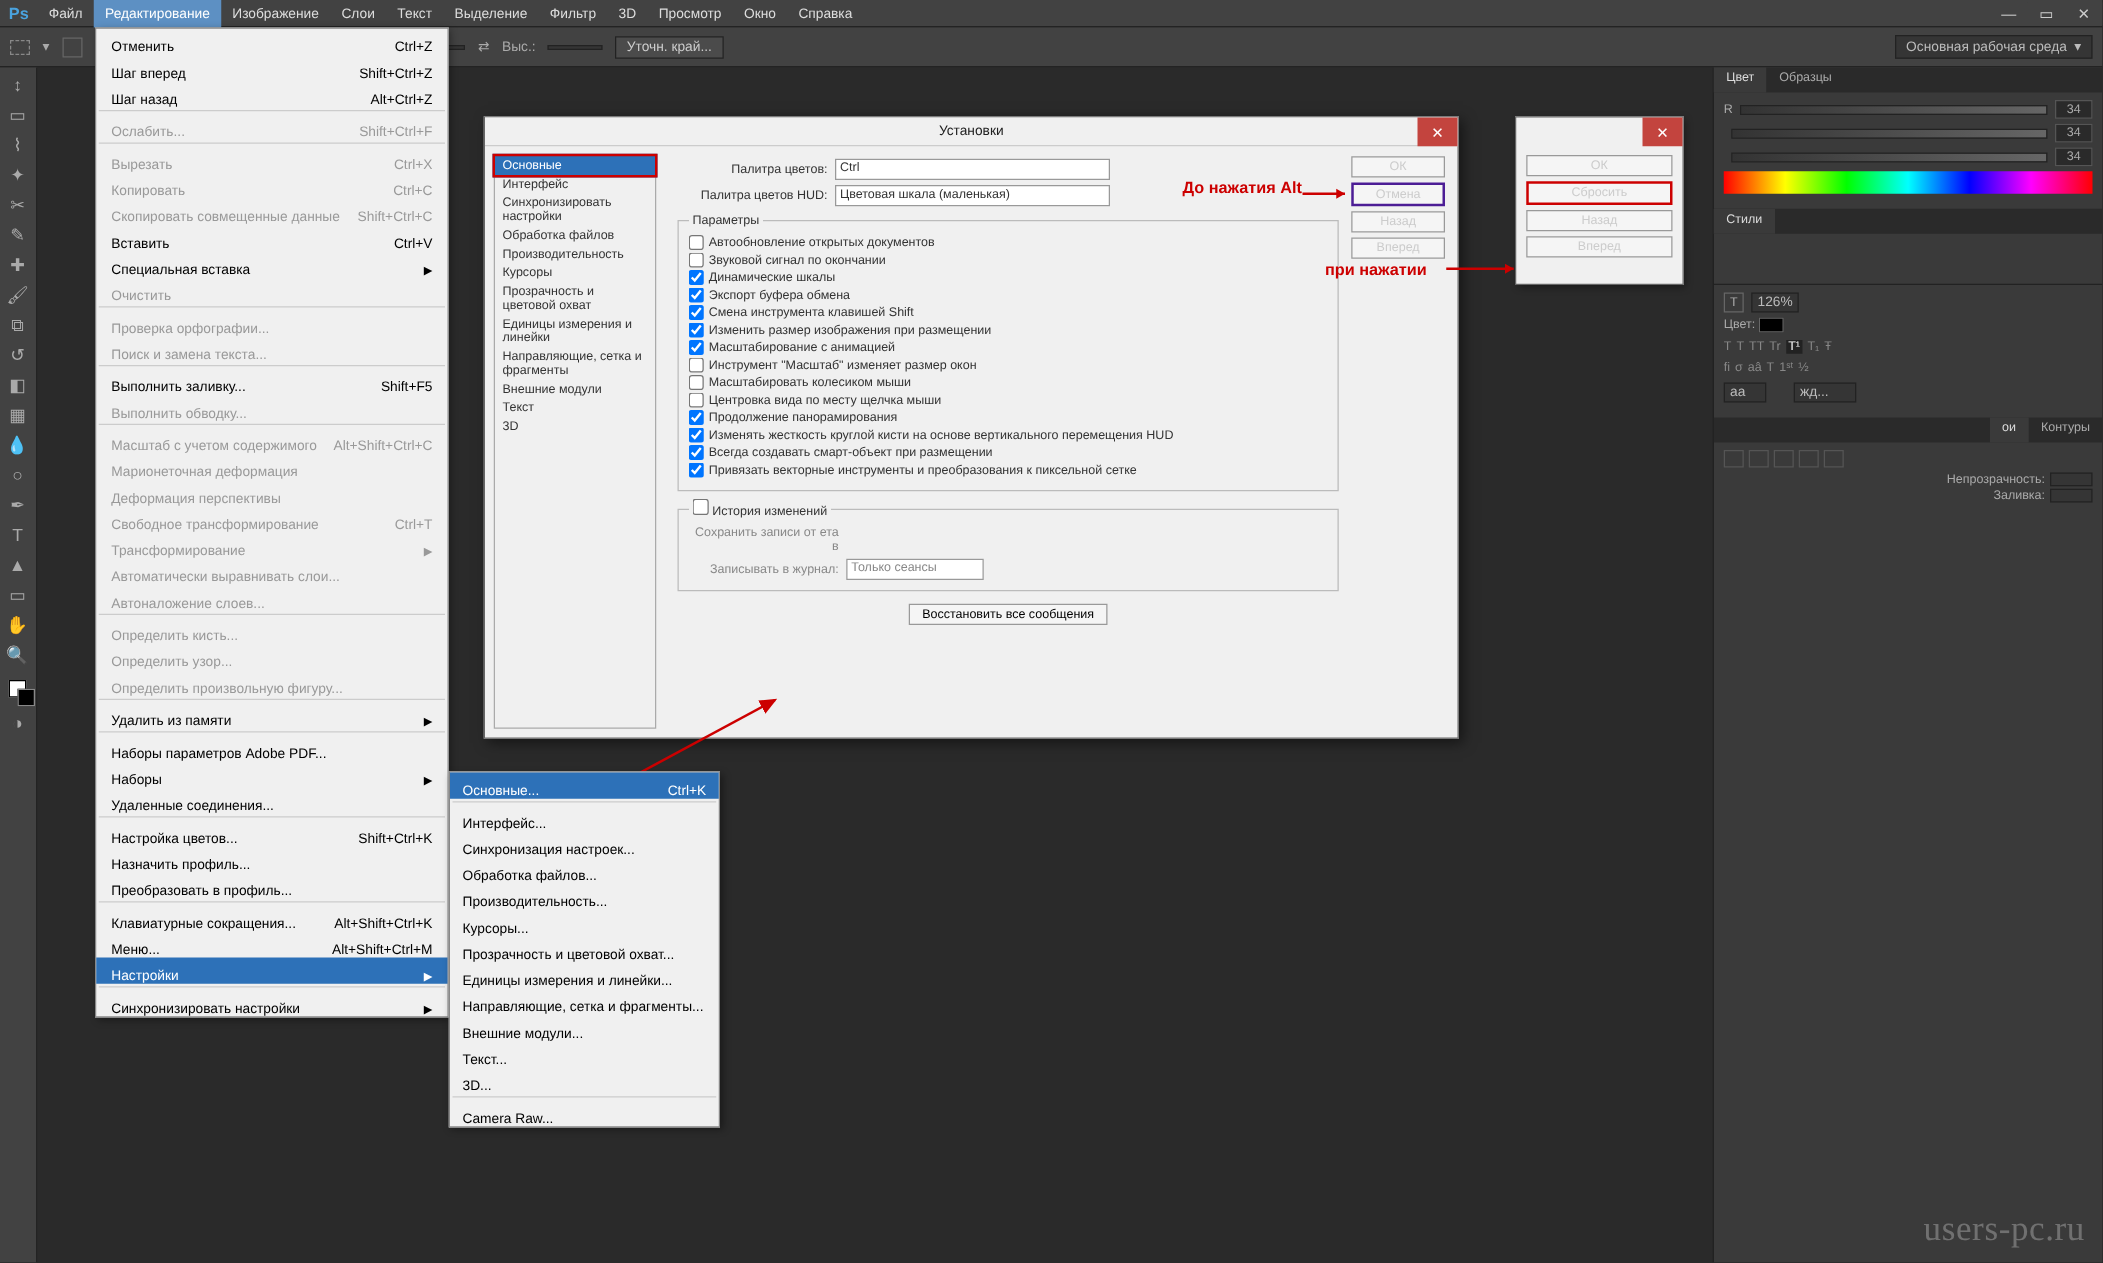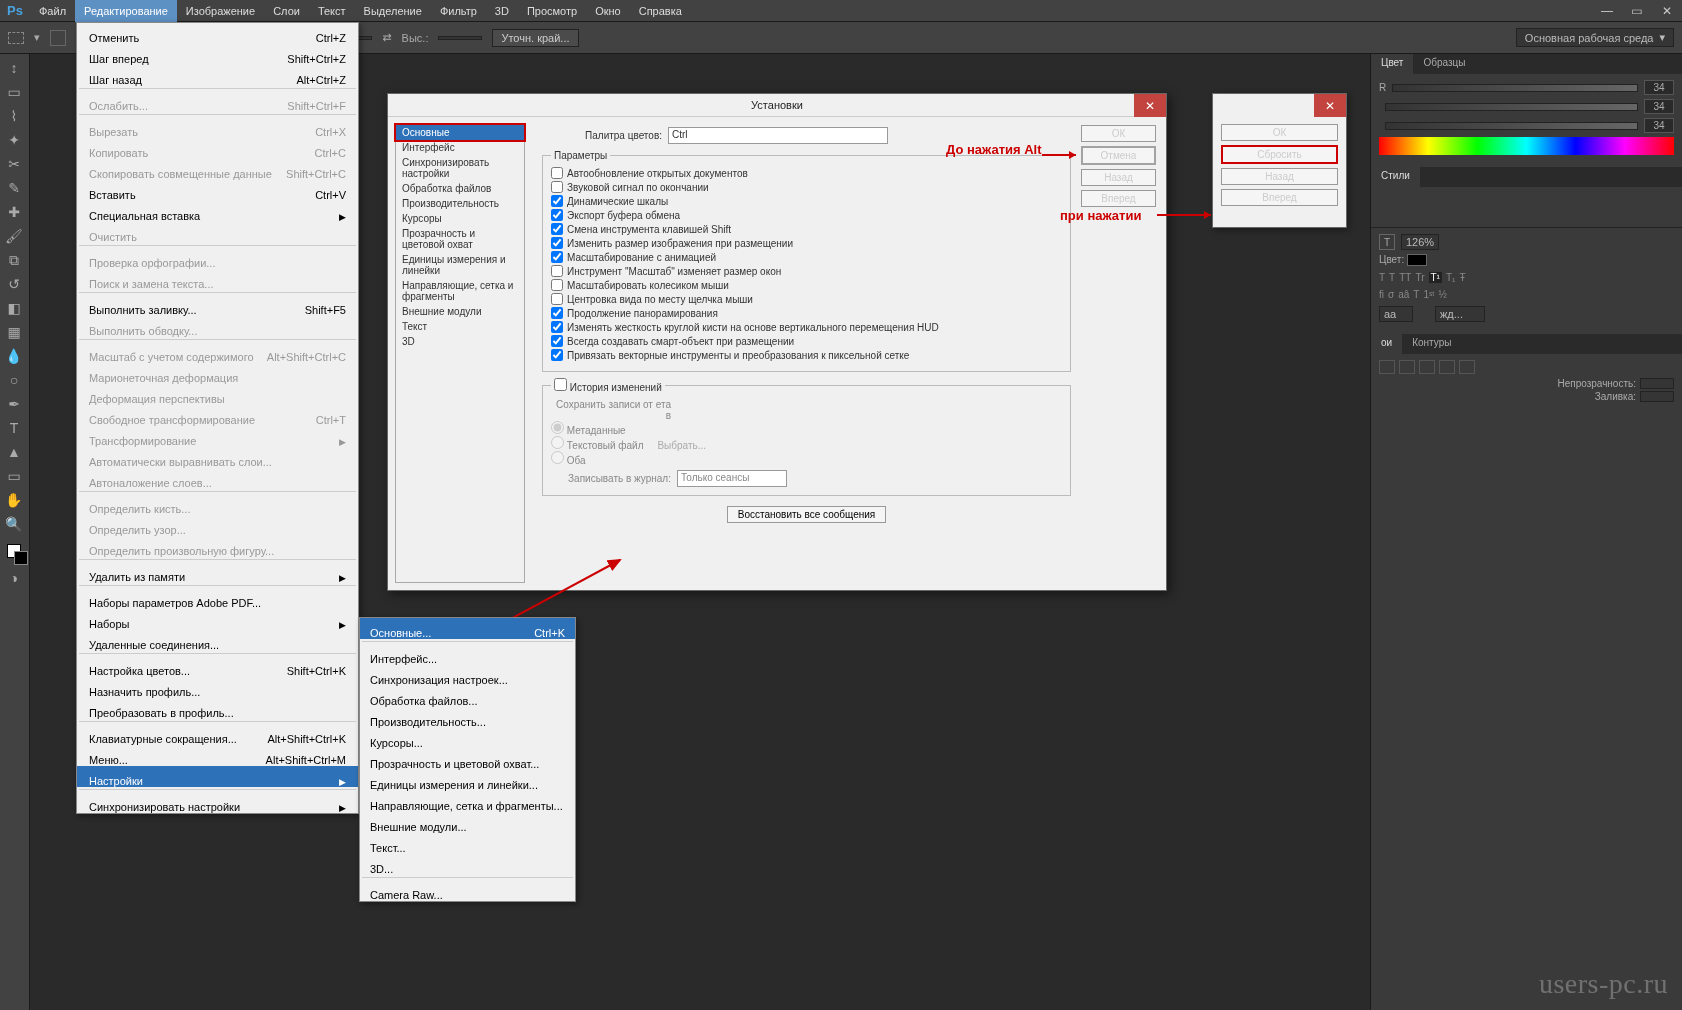--- a/index.html
+++ b/index.html
@@ -45,21 +45,21 @@
 .dlg-main { flex:1; padding:10px; font-size:11px; color:#333; }
 .dlg-row { display:flex; align-items:center; margin-bottom:4px; gap:6px; }
 .dlg-label { width:120px; text-align:right; font-size:10px; }
 .dlg-select { flex:1; max-width:220px; background:#fff; border:1px solid #999; font-size:10px; padding:1px 3px; height:17px;}
 .dlg-fieldset { border:1px solid #bbb; padding:6px 8px 8px; margin-top:6px; font-size:10px;}
 .dlg-fieldset legend { font-size:10px; padding:0 3px;}
 .dlg-check { display:flex; align-items:center; gap:4px; font-size:10px; margin-bottom:2px;}
 .dlg-check input { width:12px; height:12px; }
 .dlg-buttons { width:85px; padding:8px 10px 0 0; display:flex; flex-direction:column; gap:4px; }
 .dlg-btn { background:#f5f5f5; border:1px solid #999; font-size:10px; padding:2px 0; text-align:center; }
-.dlg-btn.highlight { border:2px solid #a3a3a3; }
+.dlg-btn.highlight { border:2px solid #4c1d95; }
 .restore-btn { background:#f5f5f5; border:1px solid #999; font-size:10px; padding:2px 10px; margin:10px auto 0; display:block;}
 
 
 .annot { position:absolute; color:#c00; font-weight:bold; font-size:13px; z-index:60; }
 .red-arrow { position:absolute; z-index:55; }
 
 
 .alt-panel { position:absolute; left:1212px; top:93px; width:135px; height:135px; background:#f0f0f0; border:1px solid #666; box-shadow:2px 2px 6px rgba(0,0,0,0.4); z-index:70; padding:30px 8px 8px; display:flex; flex-direction:column; gap:4px;}
 .alt-panel .dialog-close { top:0; right:0; }
 .alt-btn { background:#f5f5f5; border:1px solid #999; font-size:10px; padding:2px 0; text-align:center; }
@@ -201,21 +201,21 @@
         <span>aâ</span>
         <span>T</span>
         <span>1ˢᵗ</span>
         <span>½</span>
     </div>
     <div style="margin-top:6px;display:flex;gap:22px;align-items:center;">
       <span class="opt-field" style="width:34px;">aa</span>
       <span class="opt-field" style="width:50px;">жд...</span>
     </div>
   </div>
-  <div class="panel-tab" style="margin-top:6px;">
+  <div class="panel-tab" style="margin-top:6px;justify-content:flex-end;">
       <span class="active">ои</span>
       <span>Контуры</span>
     </div>
   <div class="panel-body">
     <div style="display:flex;gap:4px;margin-bottom:4px;">
         <span style="width:16px;height:14px;border:1px solid #555;"></span>
         <span style="width:16px;height:14px;border:1px solid #555;"></span>
         <span style="width:16px;height:14px;border:1px solid #555;"></span>
         <span style="width:16px;height:14px;border:1px solid #555;"></span>
         <span style="width:16px;height:14px;border:1px solid #555;"></span>
@@ -460,20 +460,24 @@
         <div class="dlg-side-item">Направляющие, сетка и фрагменты</div>
         <div class="dlg-side-item">Внешние модули</div>
         <div class="dlg-side-item">Текст</div>
         <div class="dlg-side-item">3D</div>
       </div>
     <div class="dlg-main">
       <div class="dlg-row">
           <div class="dlg-label">Палитра цветов:</div>
           <div class="dlg-select">Ctrl</div>
         </div>
+      <div class="dlg-row">
+          <div class="dlg-label">Палитра цветов HUD:</div>
+          <div class="dlg-select">Цветовая шкала (маленькая)</div>
+        </div>
       <fieldset class="dlg-fieldset">
         <legend>Параметры</legend>
         <div id="checks">
             <div class="dlg-check">
               <input type="checkbox" style="">
               <span>Автообновление открытых документов</span>
             </div>
             <div class="dlg-check">
               <input type="checkbox" style="">
               <span>Звуковой сигнал по окончании</span>
@@ -525,25 +529,20 @@
             <div class="dlg-check">
               <input type="checkbox" checked="" style="">
               <span>Привязать векторные инструменты и преобразования к пиксельной сетке</span>
             </div>
           </div>
       </fieldset>
       <fieldset class="dlg-fieldset">
         <legend><input type="checkbox" style=""> <span>История изменений</span></legend>
         <div style="display:flex;align-items:flex-start;color:#888;flex-direction:column;">
           <div style="width:120px;text-align:right;">Сохранить записи от ета в</div>
-          <div>
-            <div><input type="radio" checked="" disabled="" style=""> <span>Метаданные</span></div>
-            <div><input type="radio" disabled="" style=""> <span>Текстовый файл</span> &nbsp;&nbsp;&nbsp; <span style="color:#aaa;">Выбрать...</span></div>
-            <div><input type="radio" disabled="" style=""> <span>Оба</span></div>
-          </div>
         </div>
         <div style="display:flex;gap:6px;align-items:center;color:#888;margin-top:4px;">
           <div style="width:120px;text-align:right;">Записывать в журнал:</div>
           <div class="dlg-select" style="max-width:110px;color:#888;">Только сеансы</div>
         </div>
       </fieldset>
       <button class="restore-btn">Восстановить все сообщения</button>
     </div>
     <div class="dlg-buttons">
       <div class="dlg-btn">ОК</div>

